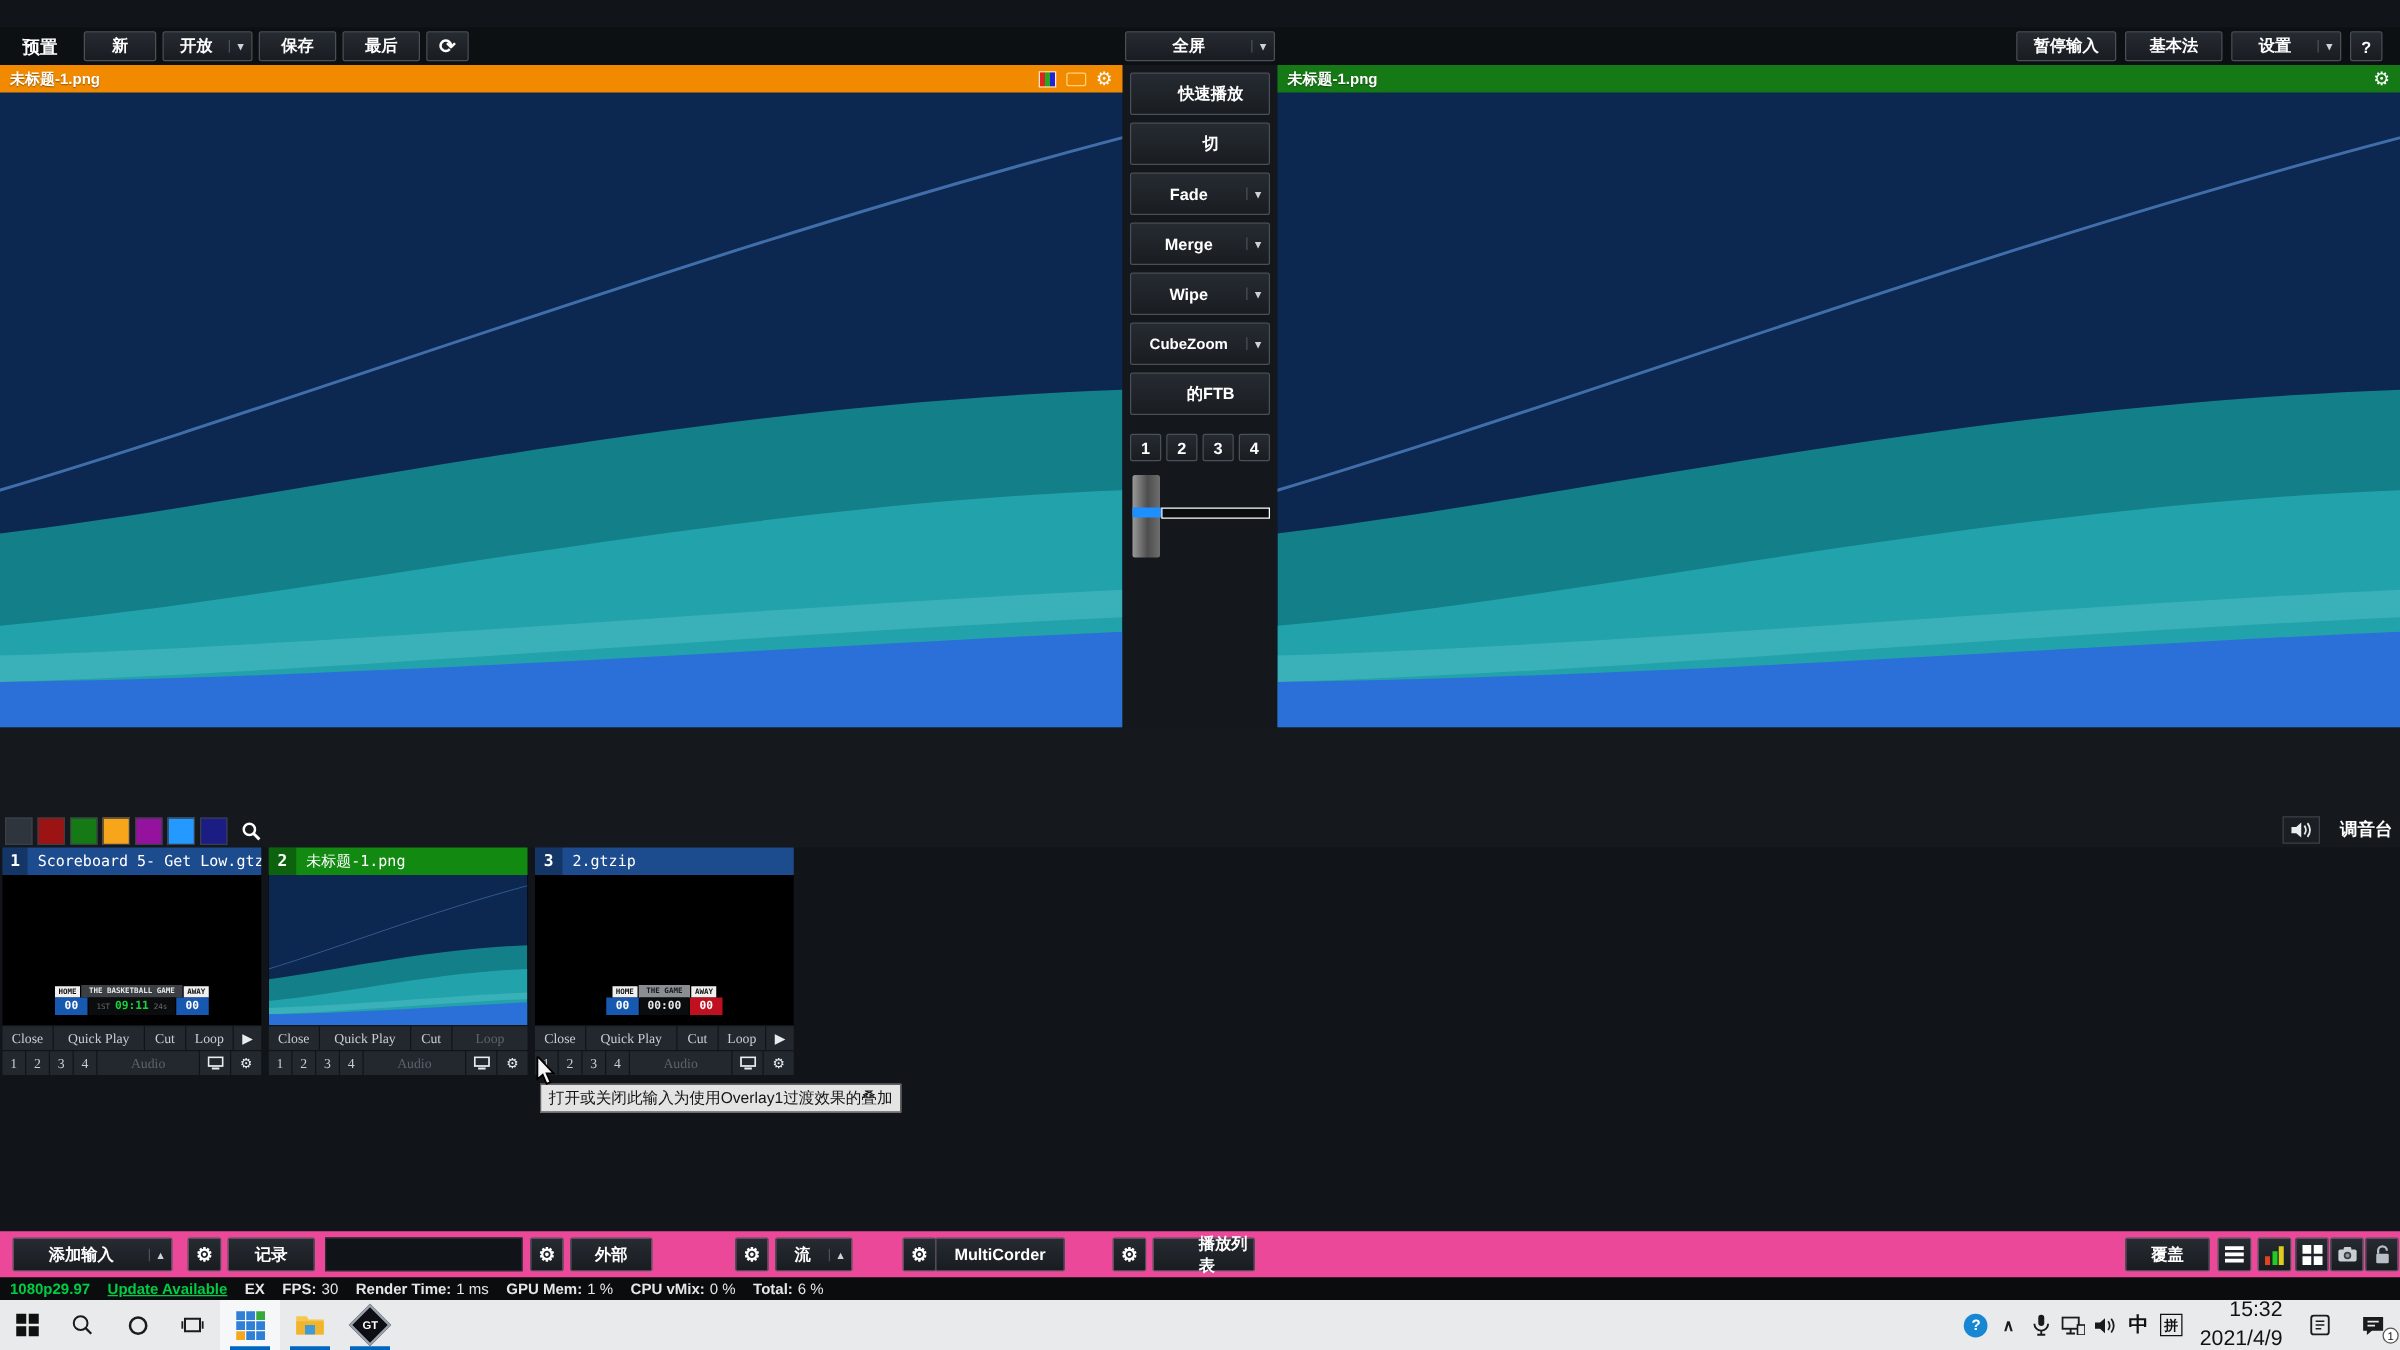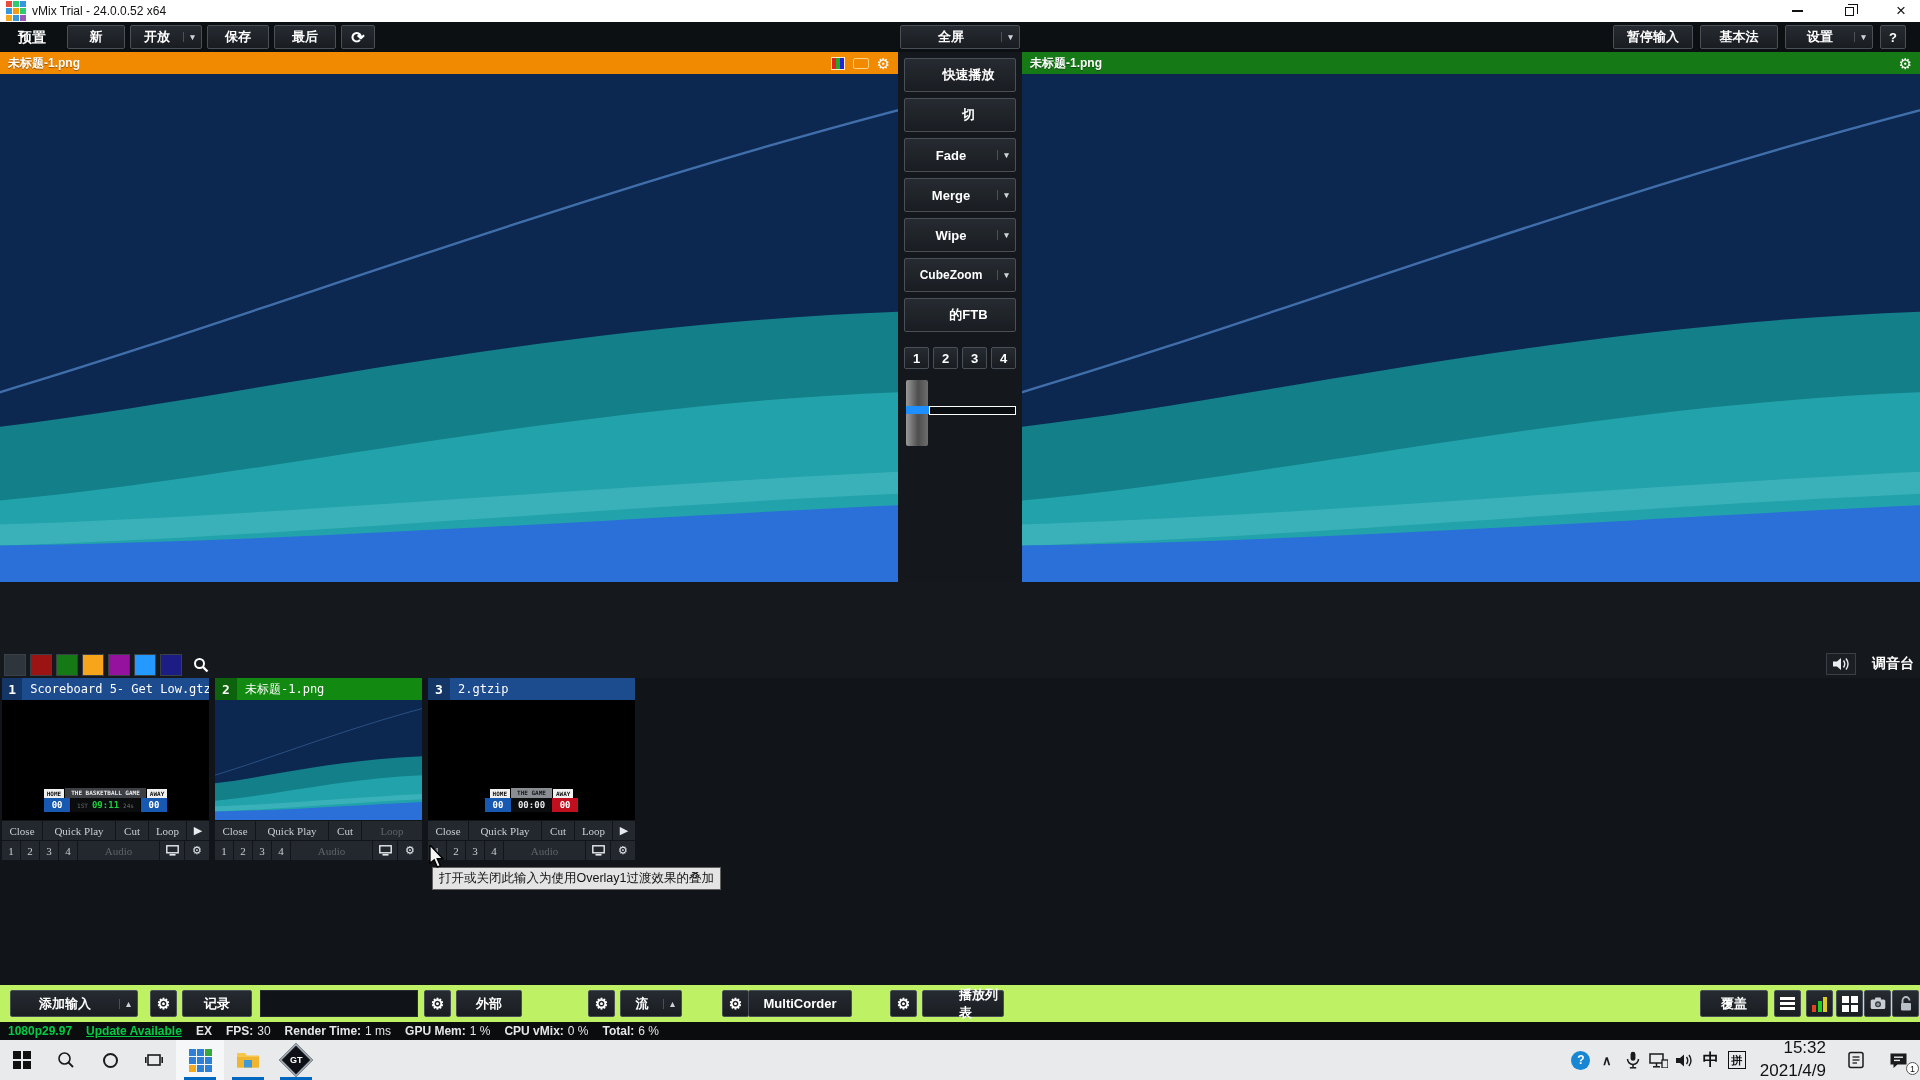--- a/index.html
+++ b/index.html
@@ -94,21 +94,21 @@
   .sb-clock { font-size:9px; font-weight:bold; }
   .sb-clock.green { color:#19d23c; }
   .sb-clock.white { color:#e8e8e8; }
   .sb-tiny { color:#6a6e74; font-size:6px; }
 
   
   .tooltip { position:absolute; left:432px; top:867px; background:#e4e4e4; border:1px solid #616161; color:#141414; font-size:12.5px; padding:2px 6px; white-space:nowrap; z-index:9; }
   .cursor { position:absolute; left:428px; top:845px; z-index:10; }
 
   
-  .bottombar { position:absolute; top:985px; left:0; width:1920px; height:37px; background:#bef264; }
+  .bottombar { position:absolute; top:985px; left:0; width:1920px; height:37px; background:#ec4899; }
   .bb { position:absolute; top:5px; height:27px; }
   .rec-strip { position:absolute; top:5px; left:260px; width:158px; height:27px; background:#101419; border:1px solid #272c32; }
   .icon-sq { width:27px; }
   .hamb { display:flex; flex-direction:column; gap:2.5px; }
   .hamb i { width:15px; height:2.8px; background:#fff; }
   .gridic { display:grid; grid-template-columns:7px 7px; grid-auto-rows:7px; gap:2px; }
   .gridic i { background:#fff; }
   .meter { display:flex; align-items:flex-end; gap:1.5px; height:16px; }
   .meter i { width:4px; }
 
@@ -149,43 +149,20 @@
       <path d="M0,368 C240,338 540,262 900,248 L900,530 L0,530 Z" fill="#137f89"></path>
       <path d="M0,445 C250,422 570,345 900,332 L900,530 L0,530 Z" fill="#22a3ab"></path>
       <path d="M0,470 C260,462 600,430 900,415 L900,438 C600,452 260,484 0,492 Z" fill="#58c3c9" opacity="0.45"></path>
       <path d="M0,492 C300,488 640,462 900,450 L900,530 L0,530 Z" fill="#2b6fd8"></path>
     </g>
   </defs>
 </svg>
 
 <div class="screen">
 
-  <div class="titlebar">
-    <span class="vmix-logo">
-      <i style="background:#e84c3d"></i>
-        <i style="background:#2ecc71"></i>
-        <i style="background:#3498db"></i>
-      <i style="background:#3498db"></i>
-        <i style="background:#f39c12"></i>
-        <i style="background:#2ecc71"></i>
-      <i style="background:#f5a81c"></i>
-        <i style="background:#3498db"></i>
-        <i style="background:#9b59b6"></i>
-    </span>
-    <span class="wtitle">vMix Trial - 24.0.0.52 x64</span>
-    <div class="winbtns">
-      <span class="winbtn">
-          <span class="minbar"></span>
-        </span>
-      <span class="winbtn">
-          <span class="maxbox"></span>
-        </span>
-      <span class="winbtn" style="font-size:17px">×</span>
-    </div>
-  </div>
 
   <div class="topbar">
     <span class="preset-label">预置</span>
     <div class="btn tb" style="left:67px;width:58px;">新</div>
     <div class="btn tb split" style="left:130px;width:72px;padding:0;">
       <span class="main">开放</span>
       <span class="arrow dd">▾</span>
     </div>
     <div class="btn tb" style="left:207px;width:62px;">保存</div>
     <div class="btn tb" style="left:274px;width:62px;">最后</div>

